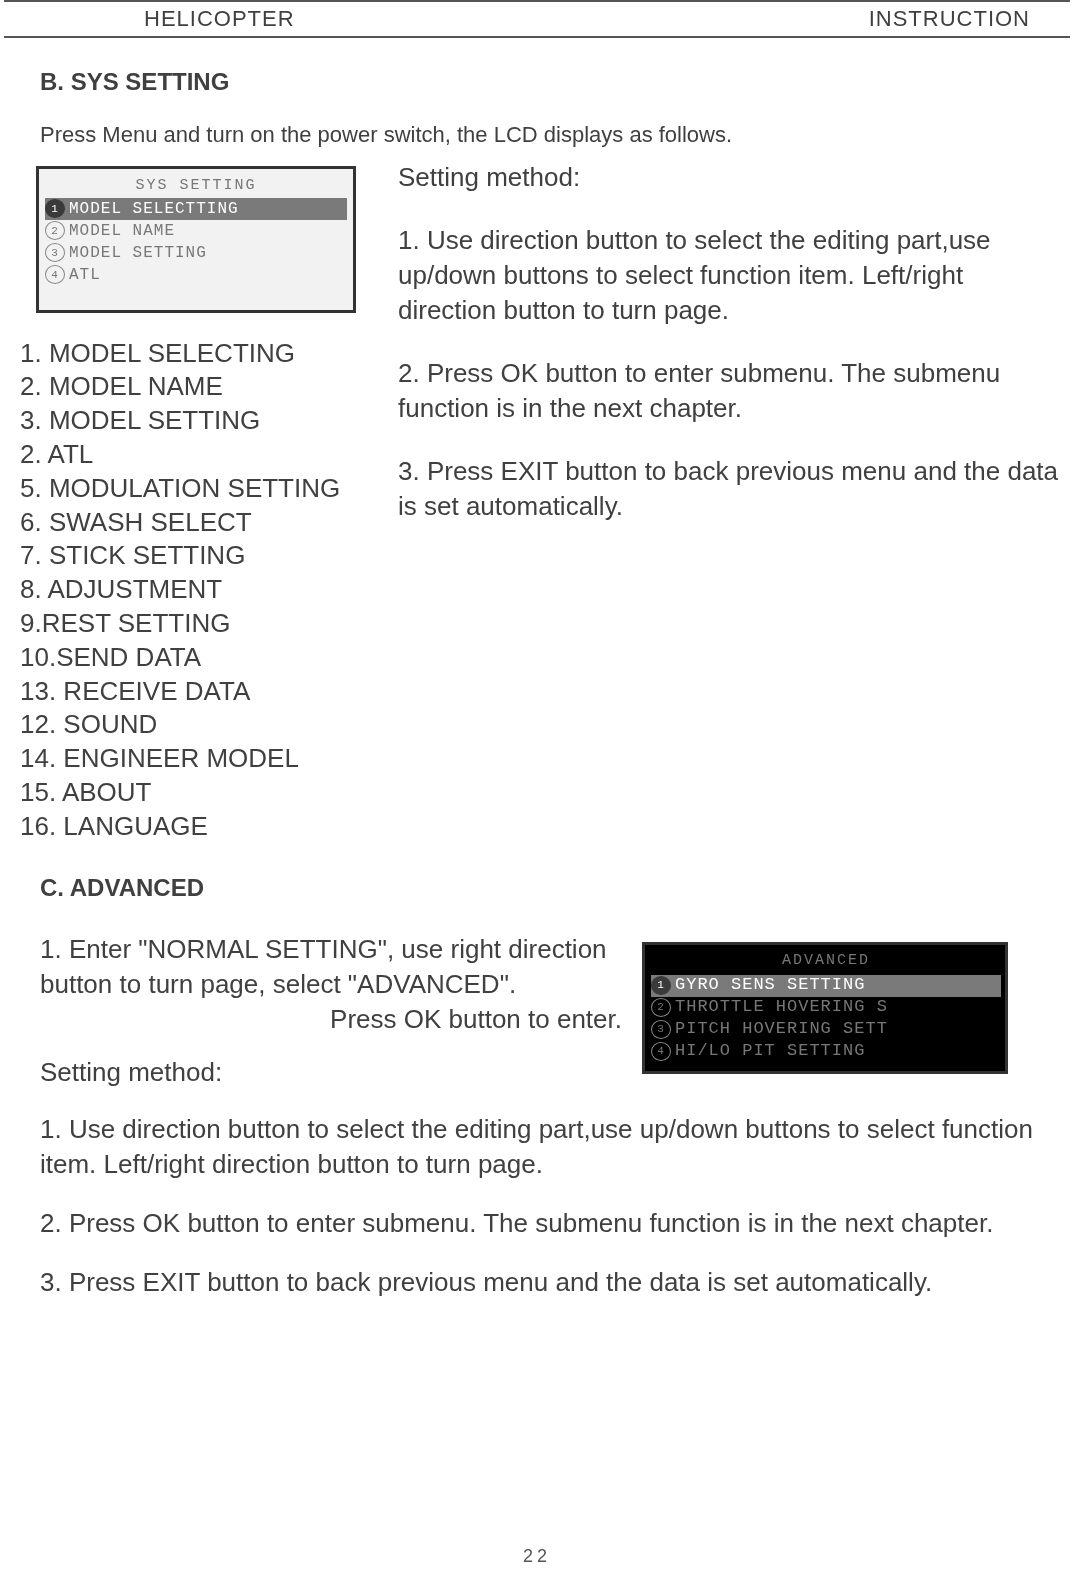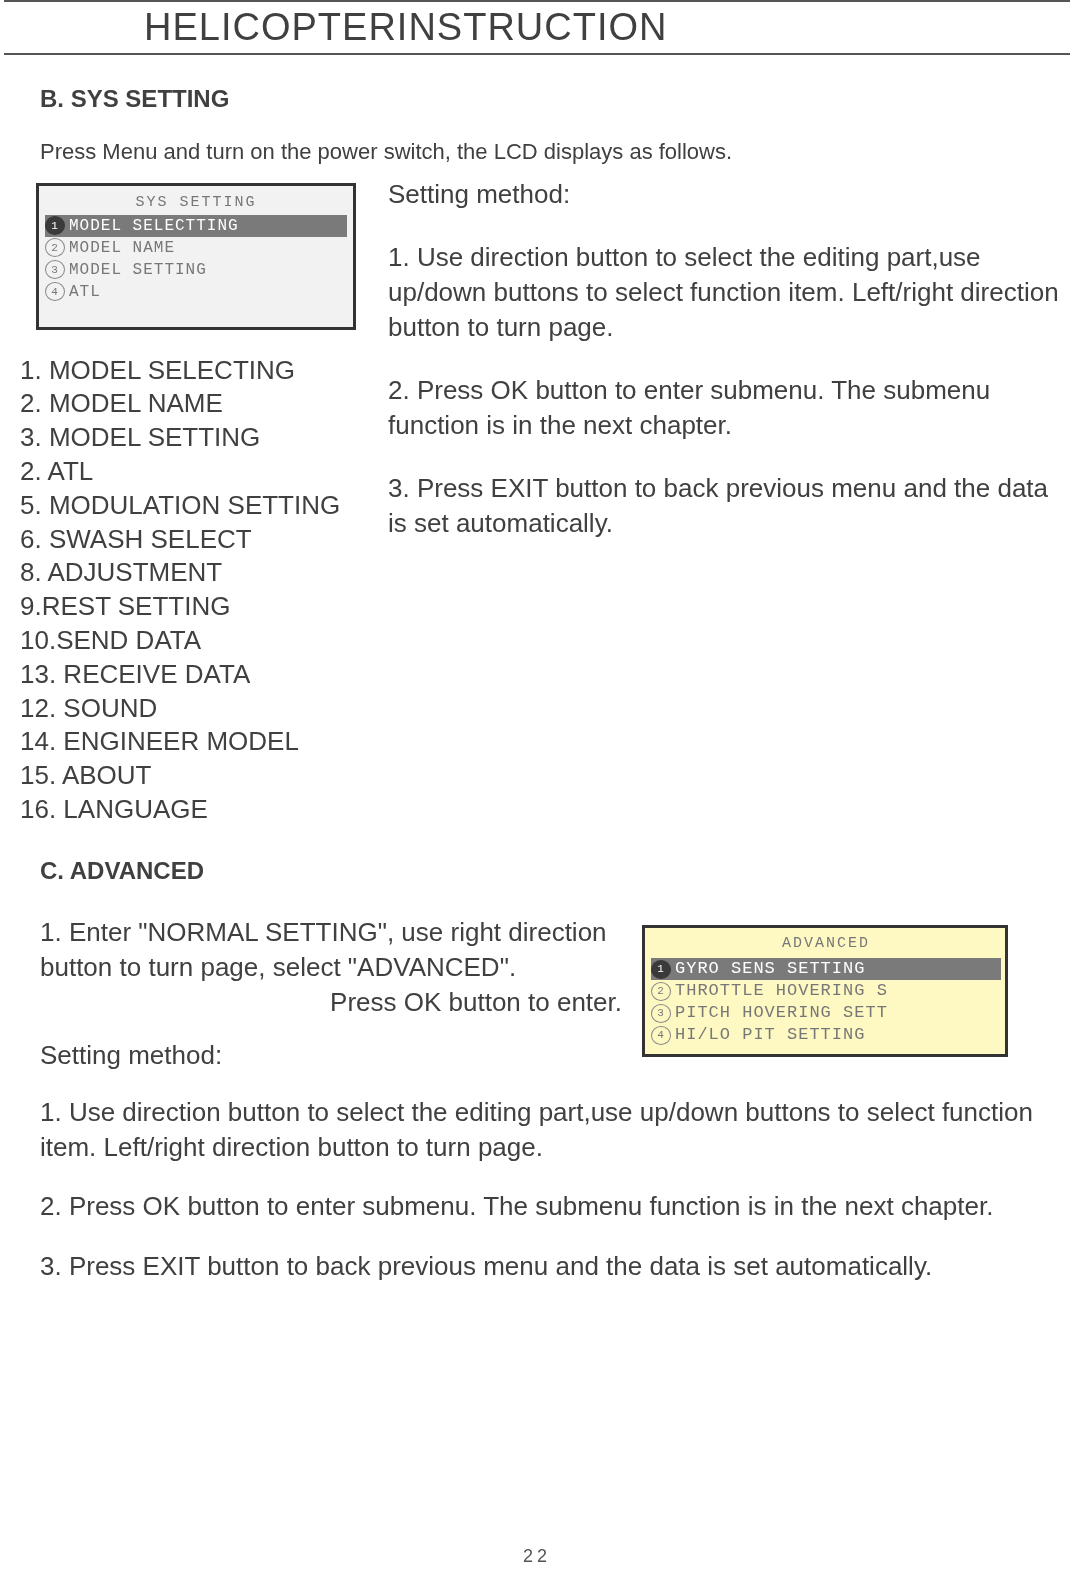--- a/index.html
+++ b/index.html
@@ -12,24 +12,24 @@
   }
   .page {
     width: 1074px;
     min-height: 1575px;
     position: relative;
   }
   .header {
     border-top: 2px solid #555;
     border-bottom: 2px solid #555;
     display: flex;
-    justify-content: flex-start;
+    justify-content: space-between;
     padding: 4px 0;
     margin: 0 4px 0 4px;
-    font-size: 38px;
+    font-size: 22px;
     letter-spacing: 1px;
   }
   .header-left { padding-left: 140px; }
   .header-right { padding-right: 40px; }
 
   .section-title {
     font-weight: bold;
     font-size: 24px;
     margin: 30px 0 24px 40px;
   }
@@ -37,20 +37,21 @@
   .intro {
     font-size: 22px;
     margin: 0 40px 10px 40px;
     line-height: 1.35;
   }
 
   .cols {
     display: flex;
     align-items: flex-start;
     margin: 0 12px 0 28px;
+    gap: 10px;
   }
   .leftcol {
     width: 350px;
     flex: 0 0 350px;
   }
   .rightcol {
     flex: 1;
     font-size: 26px;
     line-height: 1.35;
     padding-left: 10px;
@@ -108,21 +109,21 @@
   }
 
   
   .lcd2wrap {
     float: right;
     margin: 10px 26px 10px 20px;
   }
   .lcd2 {
     border: 3px solid #333;
     width: 350px;
-    background: #fef9c3;
+    background: #000000;
     padding: 6px 4px 8px 6px;
     font-family: "Courier New", monospace;
     font-size: 17px;
     color: #777;
     letter-spacing: 1px;
   }
 
   .cblock {
     margin: 30px 40px 0 40px;
     font-size: 26px;
@@ -175,20 +176,21 @@
         </div>
       </div>
 
       <div class="numlist">
         <div>1. MODEL SELECTING</div>
         <div>2. MODEL NAME</div>
         <div>3. MODEL SETTING</div>
         <div>2. ATL</div>
         <div>5. MODULATION SETTING</div>
         <div>6. SWASH SELECT</div>
+        <div>7. STICK SETTING</div>
         <div>8. ADJUSTMENT</div>
         <div>9.REST SETTING</div>
         <div>10.SEND DATA</div>
         <div>13. RECEIVE DATA</div>
         <div>12. SOUND</div>
         <div>14. ENGINEER MODEL</div>
         <div>15. ABOUT</div>
         <div>16. LANGUAGE</div>
       </div>
     </div>

